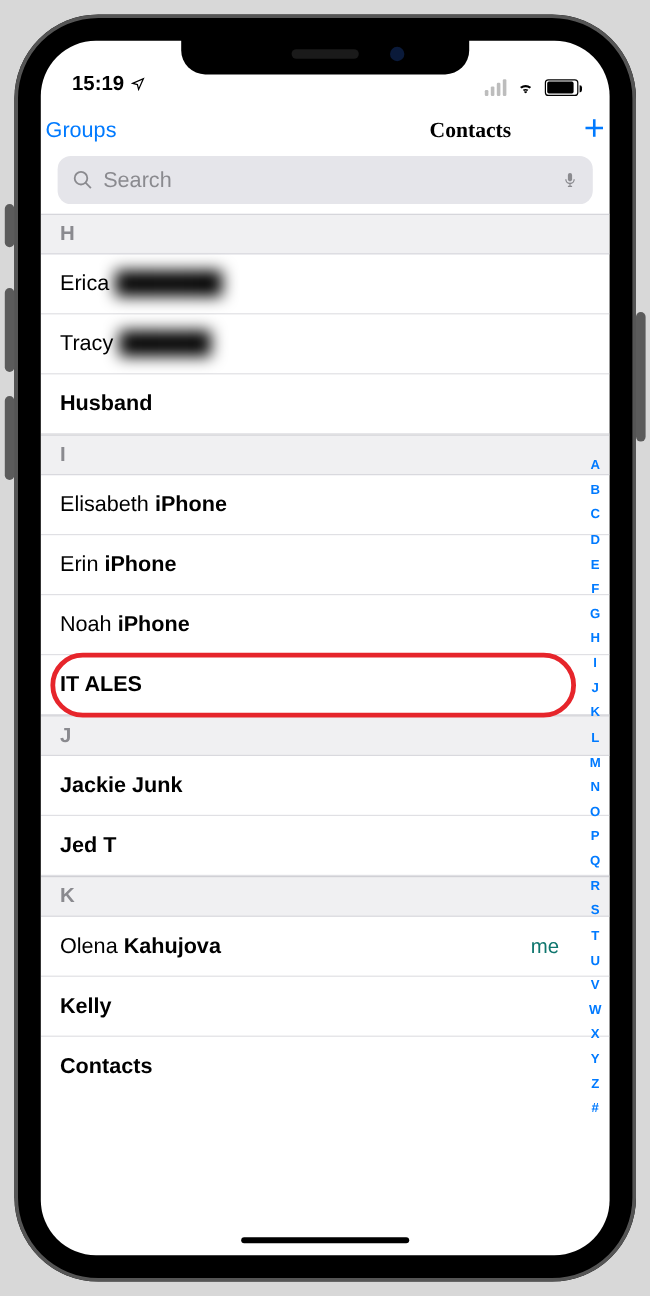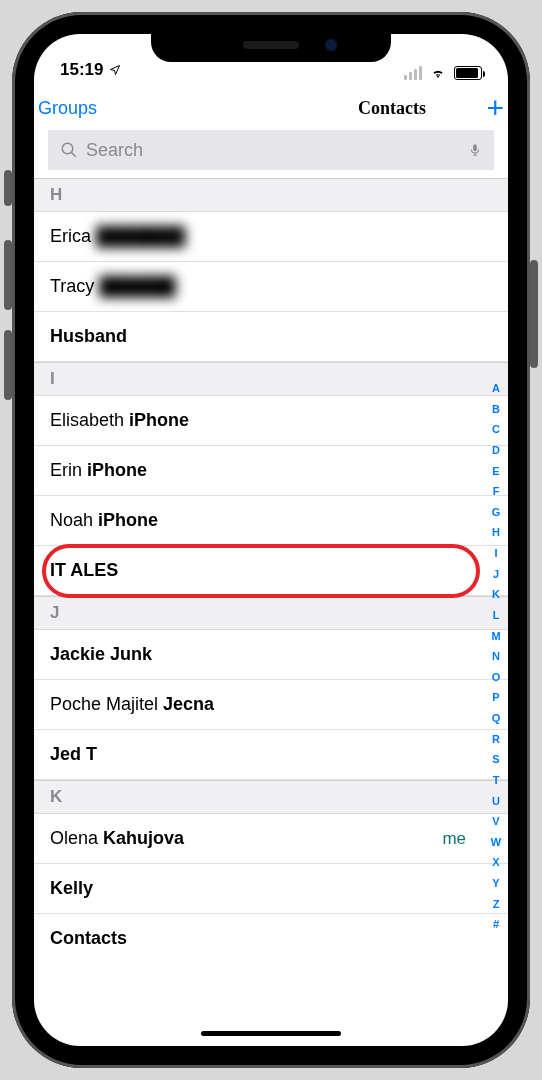--- a/index.html
+++ b/index.html
@@ -51,21 +51,21 @@
 
     
     .nav { height:44px; display:flex; align-items:center; justify-content:space-between; padding:0 4px; }
     .nav .title{ flex:1; text-align:right; font-size:18px; font-weight:600;font-family:Liberation Serif, serif; }
     .nav .groups{ color:#007aff; font-size:18px; width:78px; text-align:left; }
     .nav .plus{ color:#007aff; width:78px; text-align:right; font-size:30px; font-weight:300; line-height:30px; }
 
     
     .search-wrap{ padding:0 14px 8px 14px; }
     .search{
-      background:#e5e5ea; border-radius:0; height:40px;
+      background:#e5e5ea; border-radius:11px; height:40px;
       display:flex; align-items:center; padding:0 12px; color:#8a8a8f;
     }
     .search .sicon{ margin-right:8px; flex-shrink:0; width:18px; height:18px; }
     .search .ph{ flex:1; font-size:18px; }
     .search .mic{ flex-shrink:0; width:14px; height:20px; }
 
     
     .list{ flex:1; overflow:hidden; position:relative; }
     .section-header{
       background:#f0f0f2; color:#8a8a8f; font-size:17px; font-weight:600;
@@ -189,24 +189,20 @@
         <span class="last">iPhone</span>
       </div>
       <div class="row">
         <span class="all-bold">IT ALES</span>
       </div>
 
       <div class="section-header">J</div>
       <div class="row">
         <span class="all-bold">Jackie</span>
         <span class="all-bold">Junk</span>
-      </div>
-      <div class="row">
-        <span class="first">Poche Majitel</span>
-        <span class="last">Jecna</span>
       </div>
       <div class="row">
         <span class="all-bold">Jed T</span>
       </div>
 
       <div class="section-header">K</div>
       <div class="row">
         <span class="first">Olena</span>
         <span class="last">Kahujova</span>
         <span class="me-badge">me</span>

